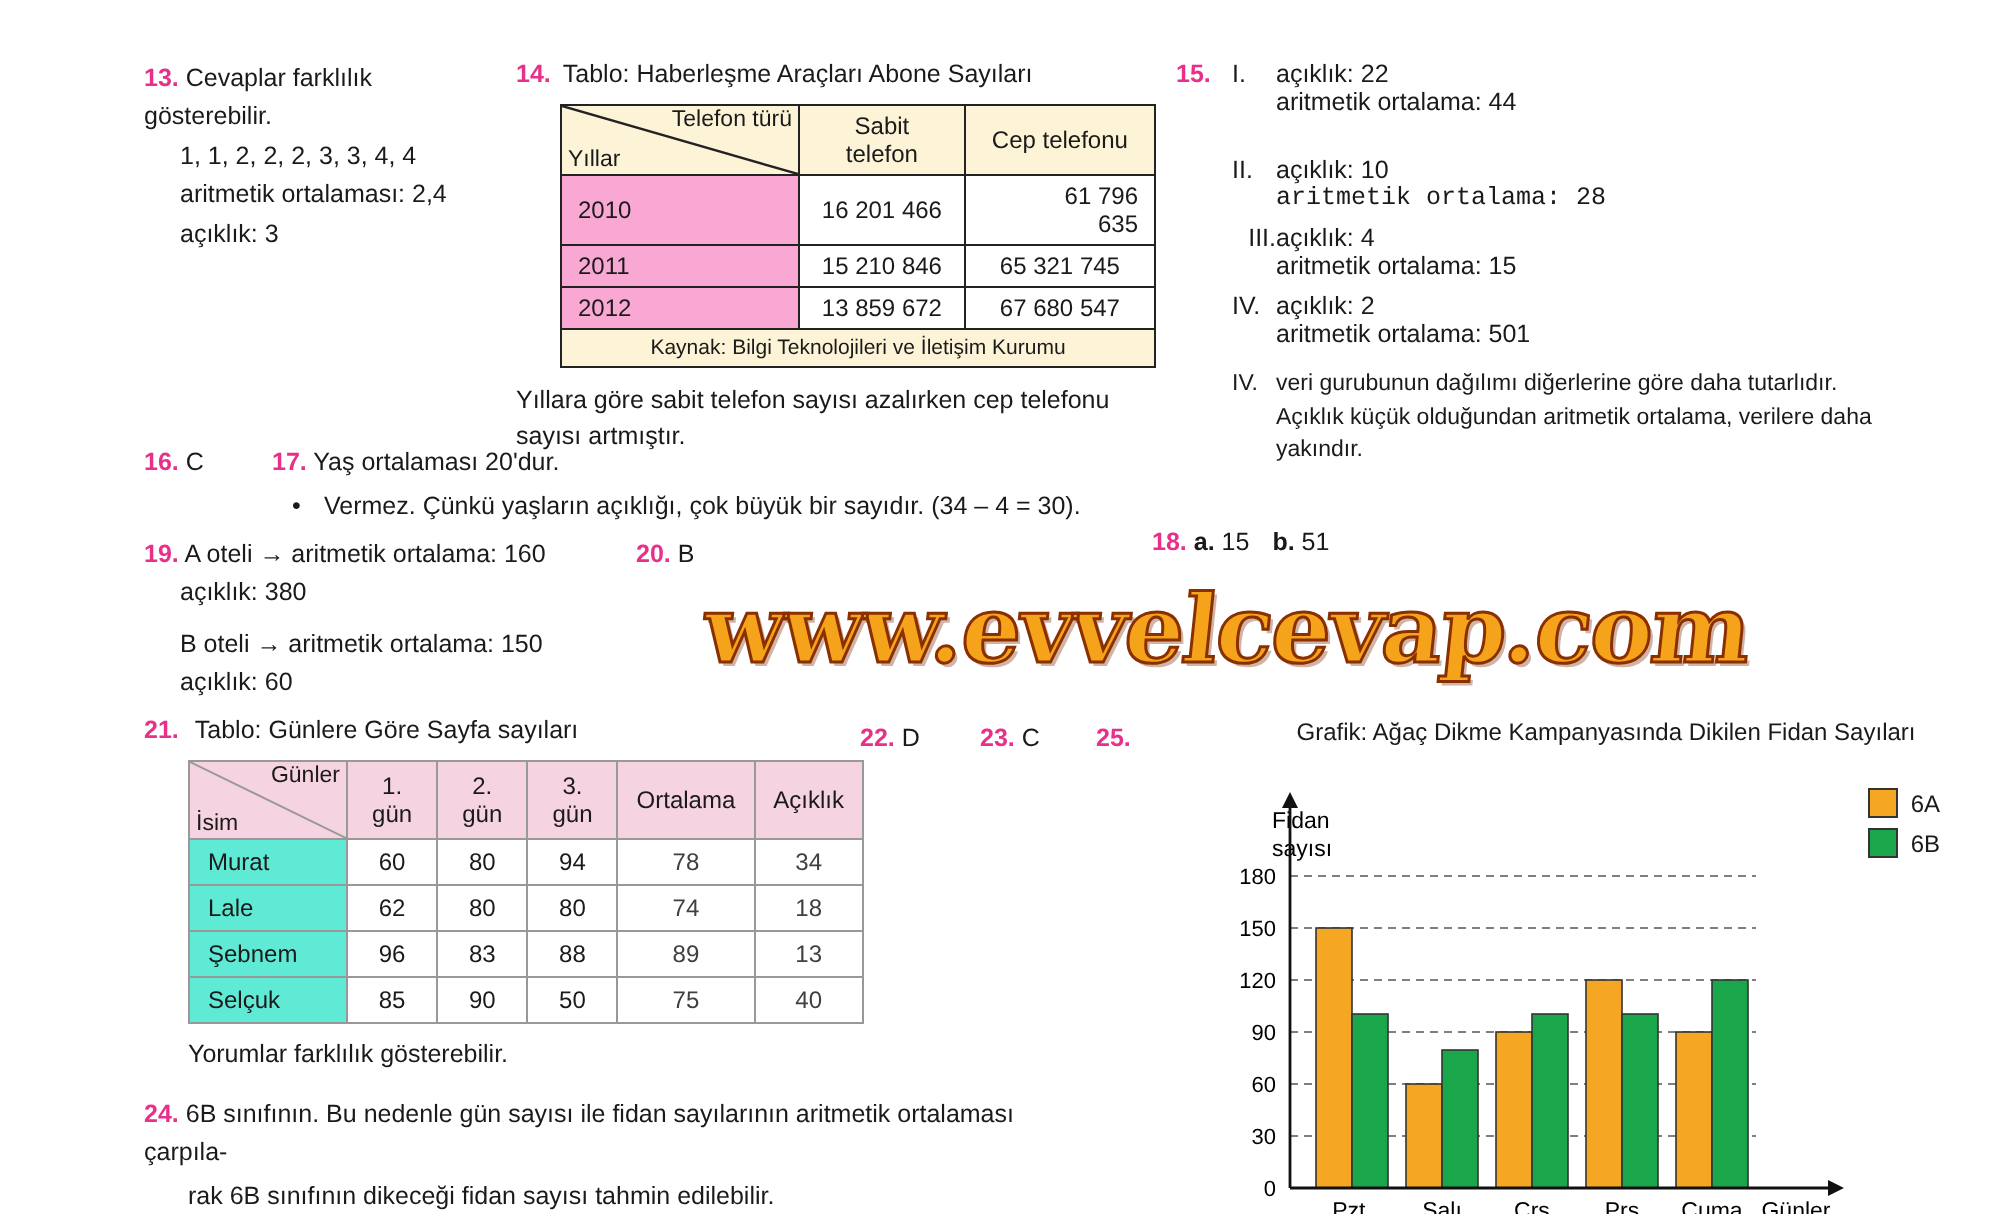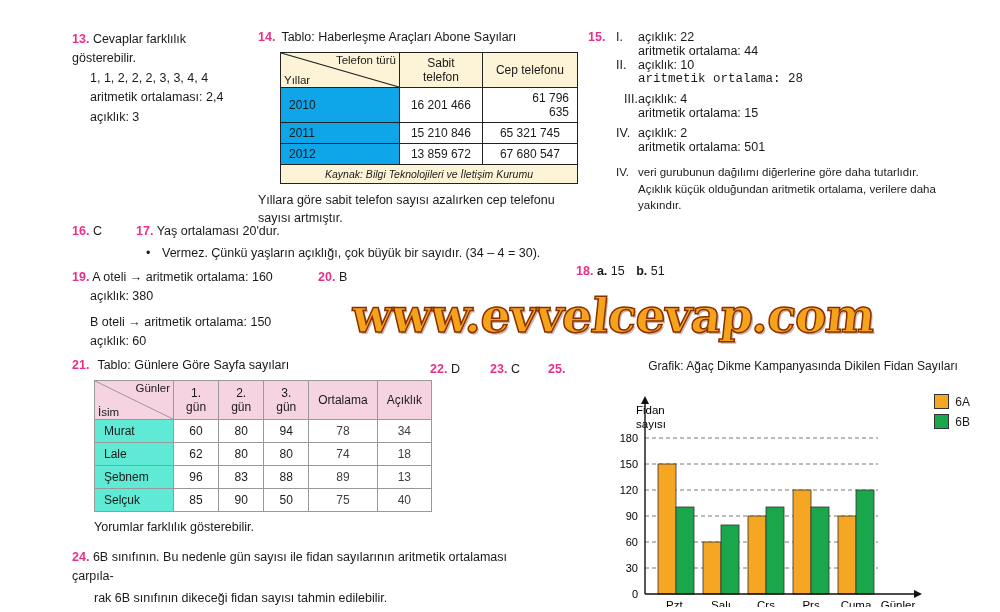--- a/index.html
+++ b/index.html
@@ -18,22 +18,22 @@
 
   
   .item { line-height:1.55; }
   .indent { padding-left:18px; }
 
   
   table { border-collapse:collapse; }
   .tbl-phone { border:1.2px solid #222; font-size:12px; }
   .tbl-phone td, .tbl-phone th { border:1.2px solid #222; padding:3px 8px; }
   .tbl-phone .hdr { background:#fdf3d7; height:34px; position:relative; }
-  .tbl-phone .yellow { background:#0ea5e9; }
-  .tbl-phone .src { font-style:italic; font-size:10.5px; text-align:center; background:#fdf3d7; }
+  .tbl-phone .yellow { background:#f9a8d4; }
+  .tbl-phone .src { font-size:10.5px; text-align:center; background:#fdf3d7; }
 
   .diag { position:relative; width:118px; height:34px; }
   .diag .l1 { position:absolute; top:1px; right:3px; font-size:11.5px; }
   .diag .l2 { position:absolute; bottom:1px; left:3px; font-size:11.5px; }
   .diag svg { position:absolute; left:0; top:0; }
 
   .tbl-days { border:1.2px solid #777; font-size:12px; }
   .tbl-days td, .tbl-days th { border:1px solid #999; padding:4px 9px; text-align:center; }
   .tbl-days .rowhdr { background:#5eead4; text-align:left; font-weight:normal; }
   .tbl-days .hcell { background:#f6d3e0; }
@@ -148,21 +148,21 @@
 
 <div class="abs" style="left:588px; top:30px; width:360px;">
   <div style="display:flex;">
     <span class="num" style="width:28px;">15.</span>
     <div style="flex:1;">
       <div style="display:flex;">
         <span style="width:22px;">I.</span>
         <span>açıklık: 22</span>
       </div>
       <div style="padding-left:22px;">aritmetik ortalama: 44</div>
-      <div style="display:flex; margin-top:0;">
+      <div style="display:flex; margin-top:20px;">
         <span style="width:22px;">II.</span>
         <span>açıklık: 10</span>
       </div>
       <div style="padding-left:22px;font-family:Liberation Mono, monospace;">aritmetik ortalama: 28</div>
       <div style="display:flex; margin-top:6px;text-align:right;">
         <span style="width:22px;">III.</span>
         <span>açıklık: 4</span>
       </div>
       <div style="padding-left:22px;">aritmetik ortalama: 15</div>
       <div style="display:flex; margin-top:6px;">

